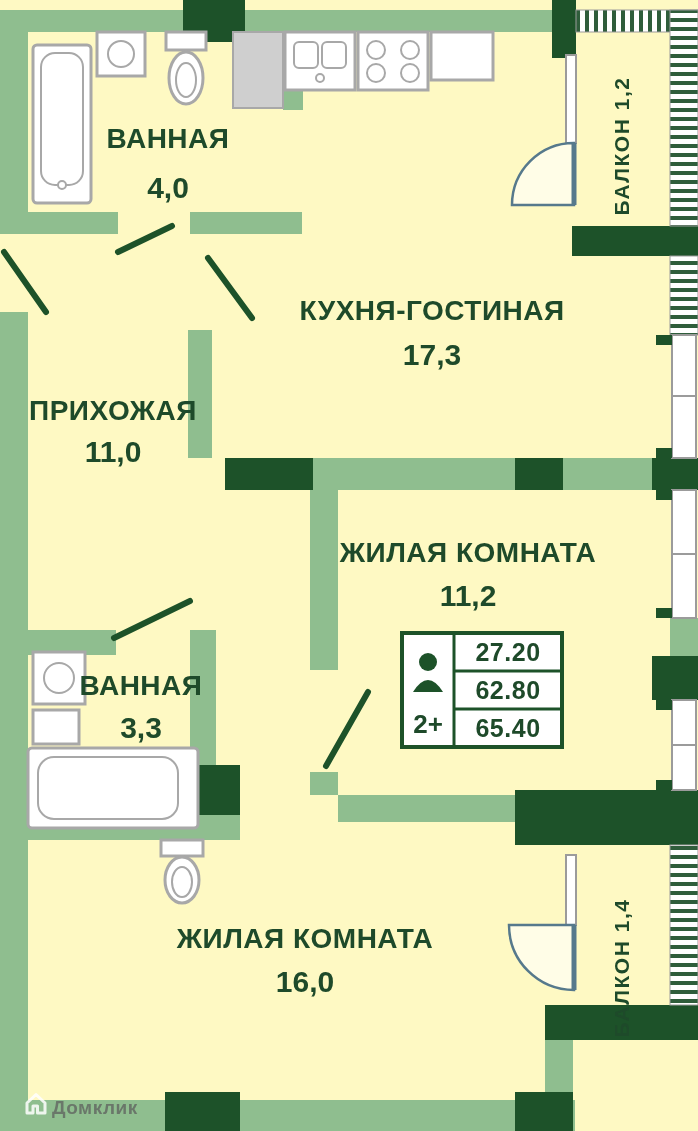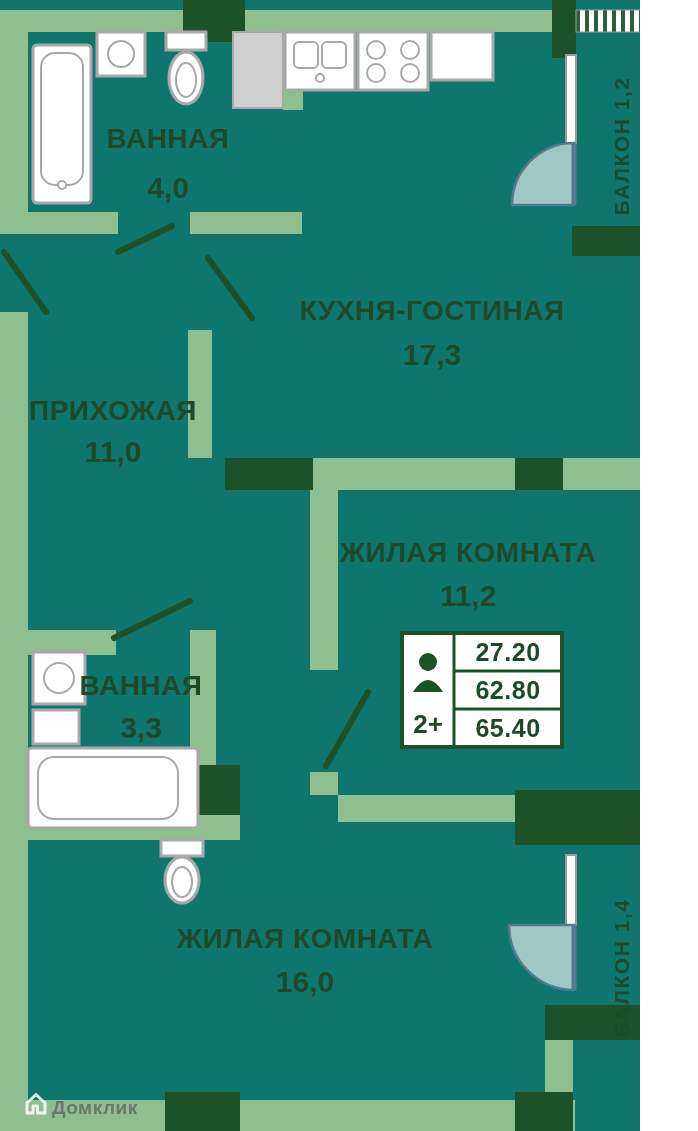--- a/index.html
+++ b/index.html
@@ -1,16 +1,16 @@
 <!DOCTYPE html>
 <html><head>
 <meta charset="utf-8">
 <style>
   html,body{margin:0;padding:0;background:#fff;}
-  .stage{position:relative;width:640px;height:1131px;background:#0f766e;overflow:hidden;}
+  .stage{position:relative;width:698px;height:1131px;background:#fef9c3;overflow:hidden;}
   svg{display:block;}
   text{font-family:"Liberation Sans", sans-serif;font-weight:700;fill:#1E4A2A;}
   .room-name{font-size:28px;letter-spacing:0.5px;}
   .room-area{font-size:30px;}
   .v-label{font-size:21px;letter-spacing:1.5px;}
   .info-num{font-size:25px;letter-spacing:0.5px;}
   .info-count{font-size:26px;}
   .wm-text{font-size:19px;font-weight:700;fill:#667066;opacity:.9;letter-spacing:.5px;}
   .wall{fill:#8FBE8F;}
   .pier{fill:#1D5229;}

